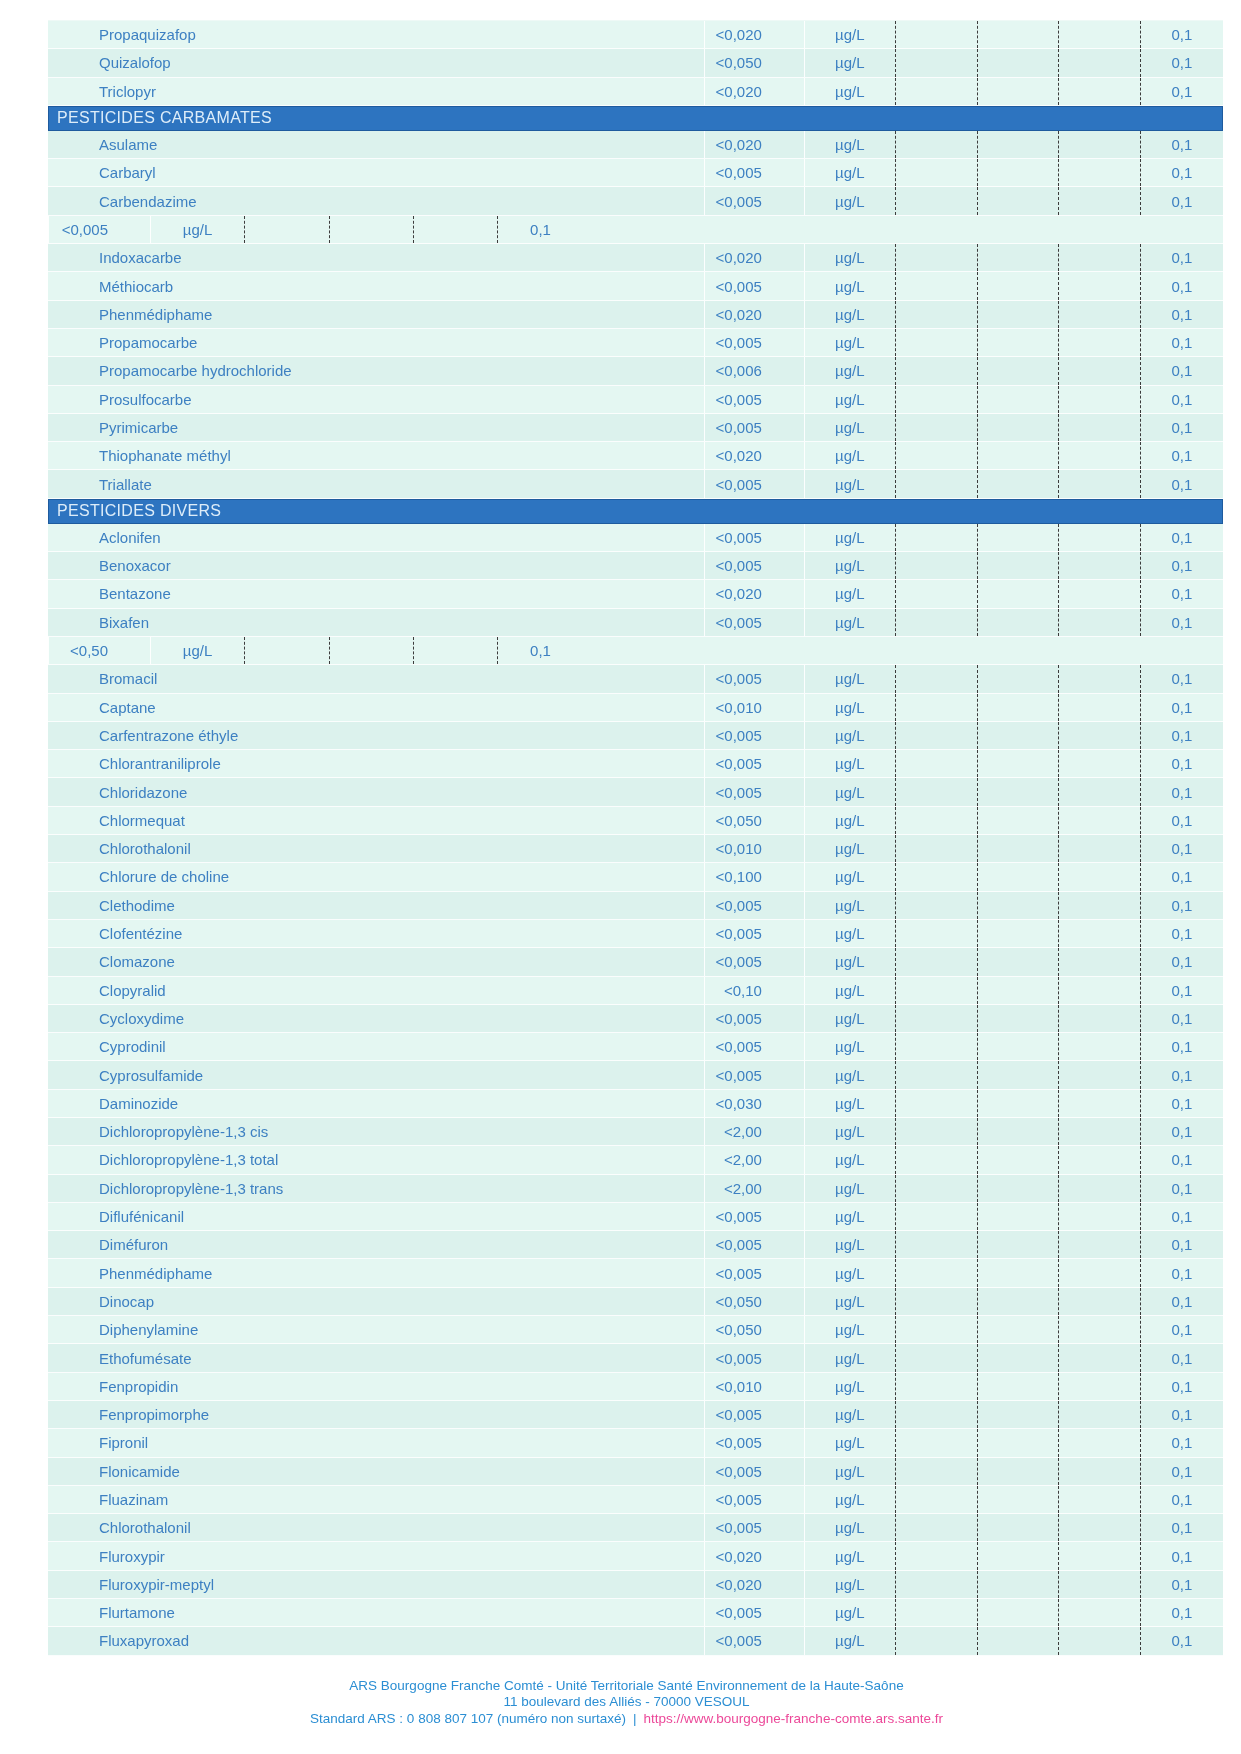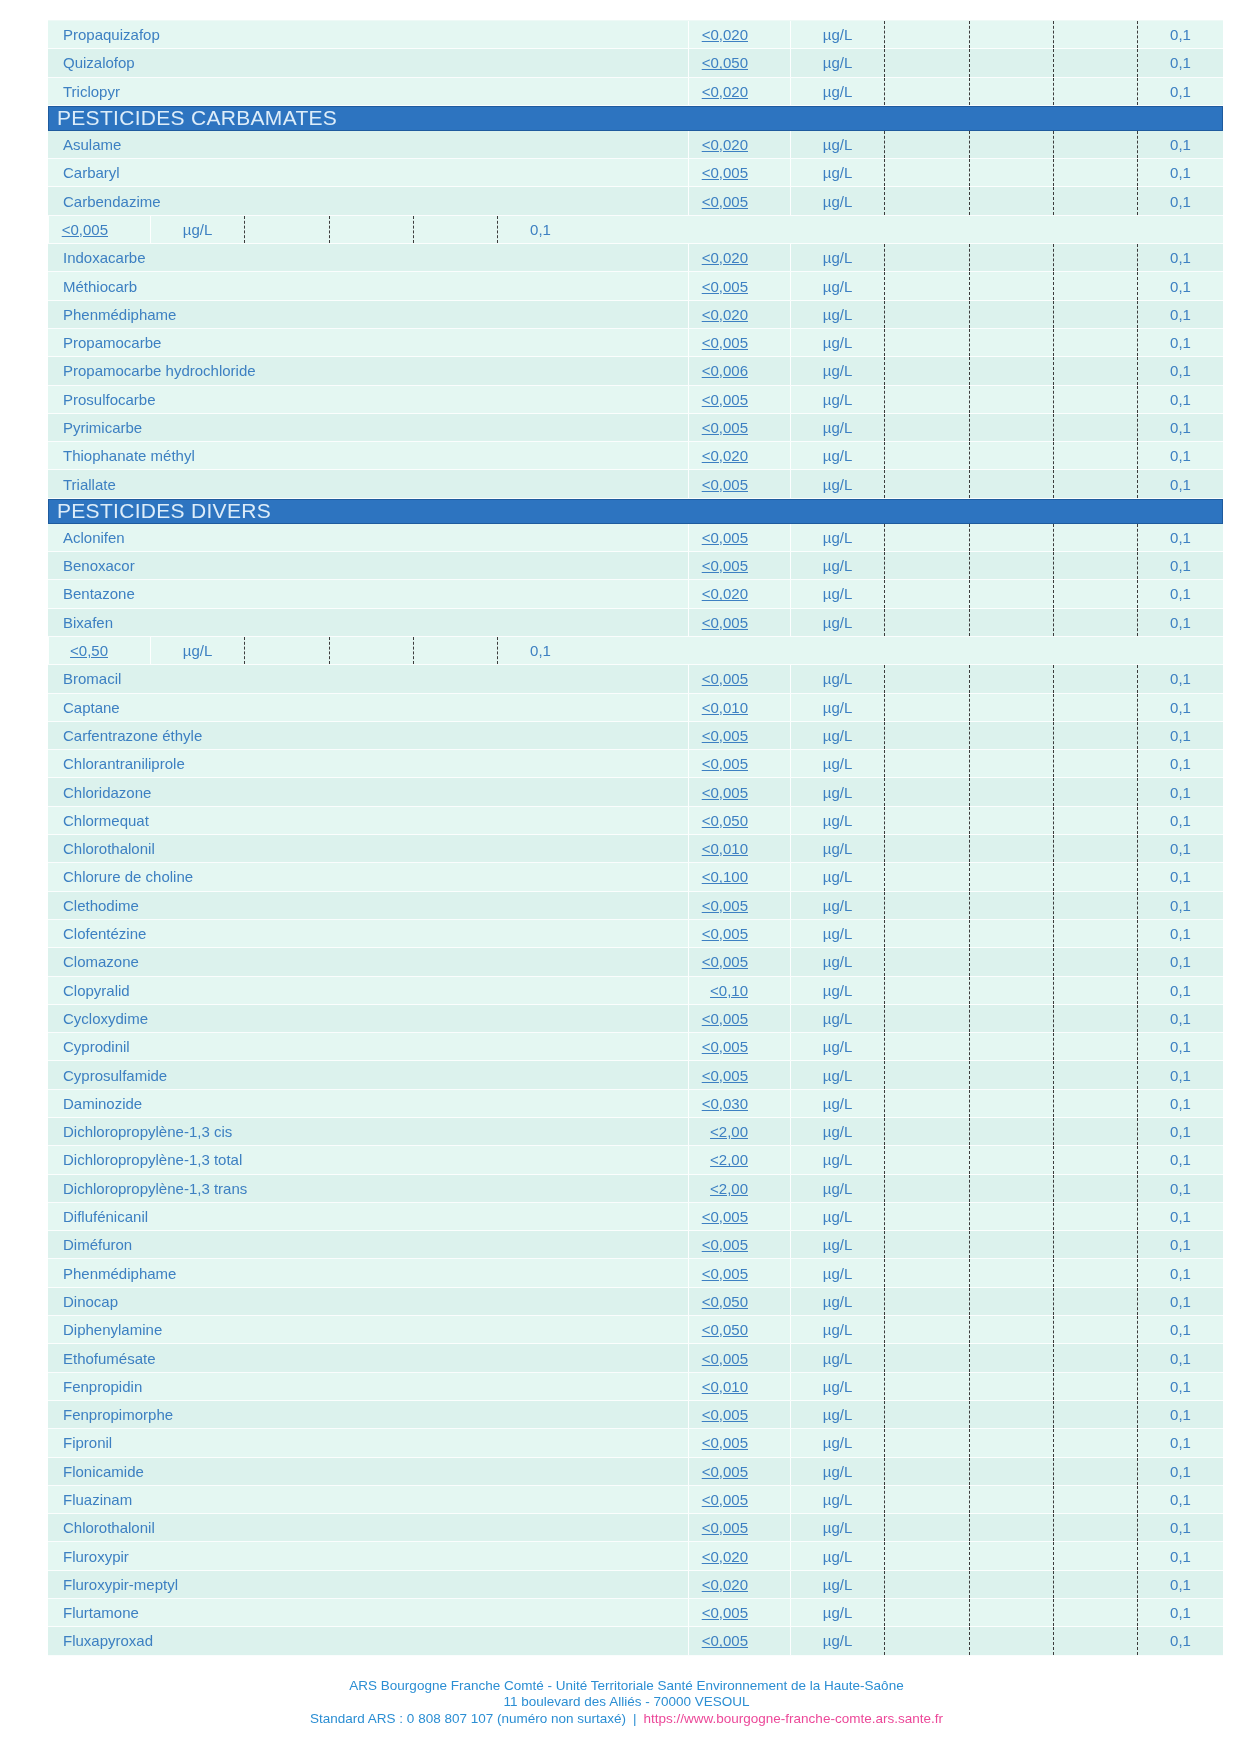--- a/index.html
+++ b/index.html
@@ -29,38 +29,38 @@
     font-size: 15px;
   }
   .row.alt { background: #dcf2ed; }
   .cell {
     display: flex;
     align-items: center;
     box-sizing: border-box;
     white-space: nowrap;
     overflow: hidden;
   }
-  .c-name  { width: 640px; padding-left: 15px; }
+  .c-name  { width: 640px; padding-left: 15px; margin-left: 36px; }
   .c-value { width: 102px; justify-content: flex-end; padding-right: 42px;
-             border-left: 1px solid rgba(255,255,255,0.9); text-decoration: underline; }
+             border-left: 1px solid rgba(255,255,255,0.9); }
   .c-unit  { width: 94px;  justify-content: center;
              border-left: 1px solid rgba(255,255,255,0.9); }
   .c-e1    { width: 85px;  border-left: 1px dashed #3c3c3c; }
   .c-e2    { width: 84px;  border-left: 1px dashed #3c3c3c; }
   .c-e3    { width: 84px;  border-left: 1px dashed #3c3c3c; }
   .c-limit { width: 86px;  justify-content: center; border-left: 1px dashed #3c3c3c; }
   .section-row {
     display: flex;
     align-items: center;
     height: 25px;
     background: #2d74c0;
     border: 1px solid #1e5b9e;
     box-sizing: border-box;
     color: #ddedf9;
-    font-size: 21px;
+    font-size: 16px;
     padding-left: 8px;
     letter-spacing: 0.3px;
   }
   .report-footer {
     position: absolute;
     left: 0;
     right: 0;
     top: 1678px;
     text-align: center;
     color: #2b8ed3;

